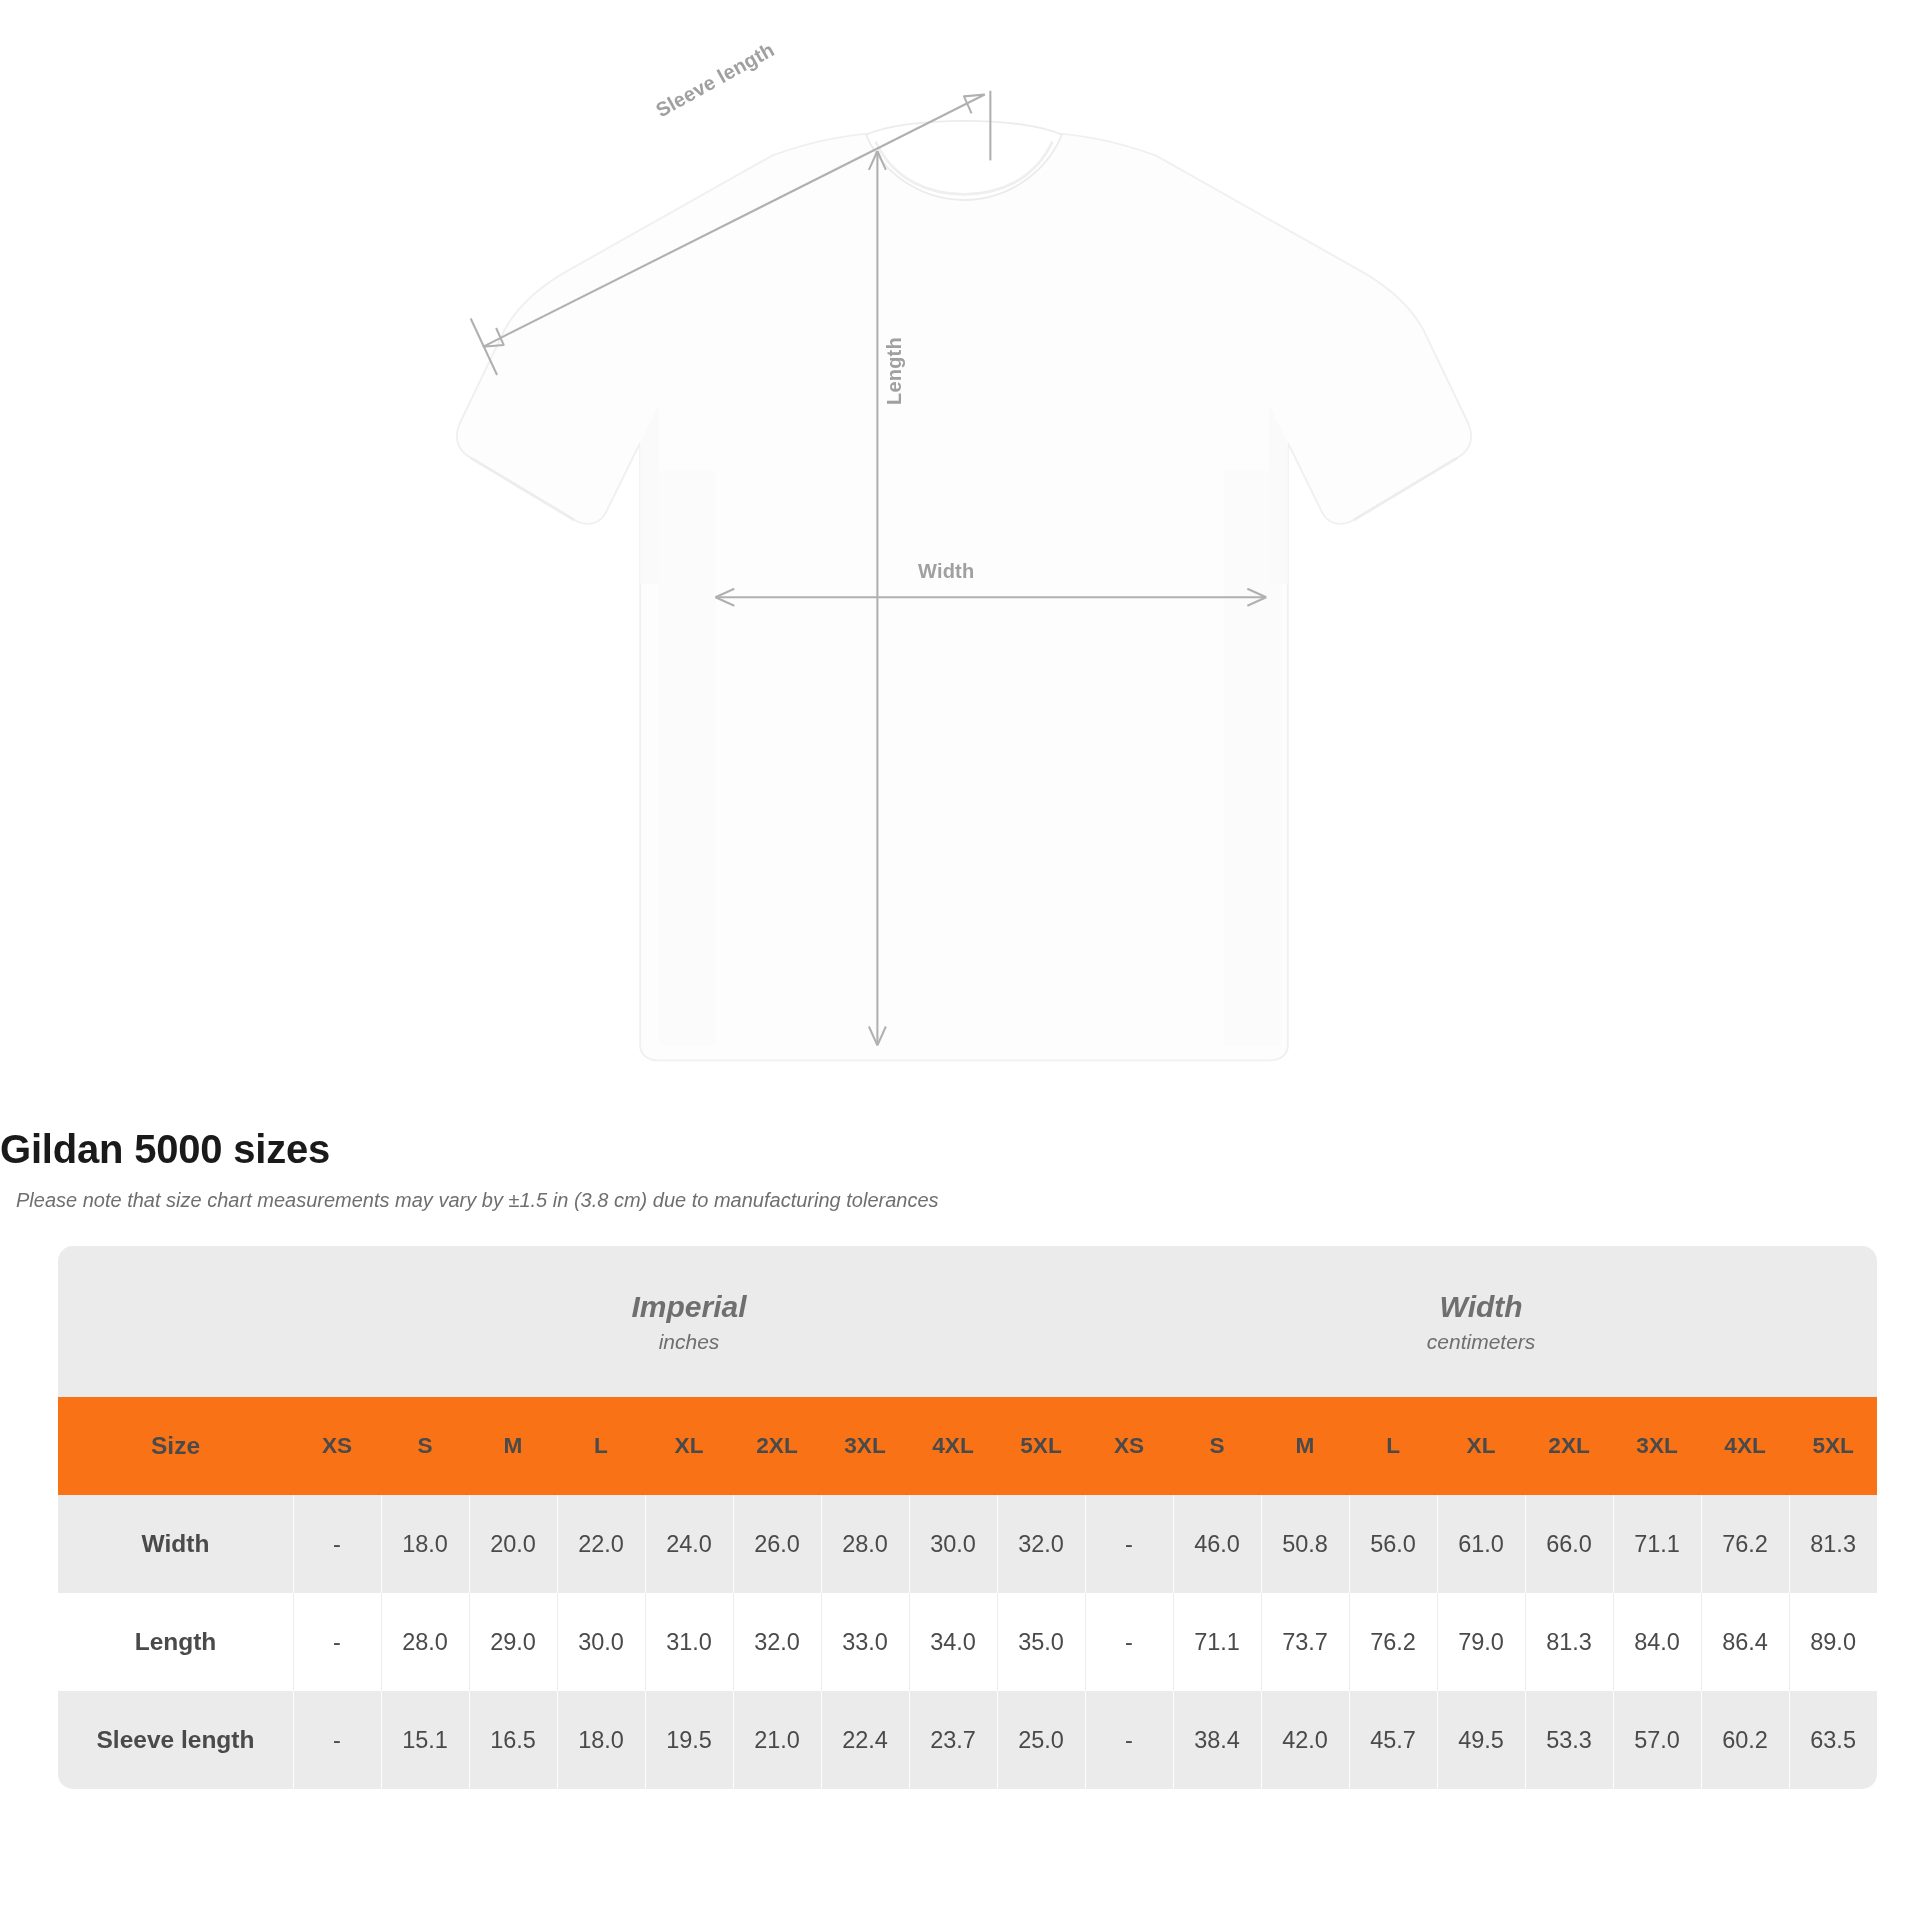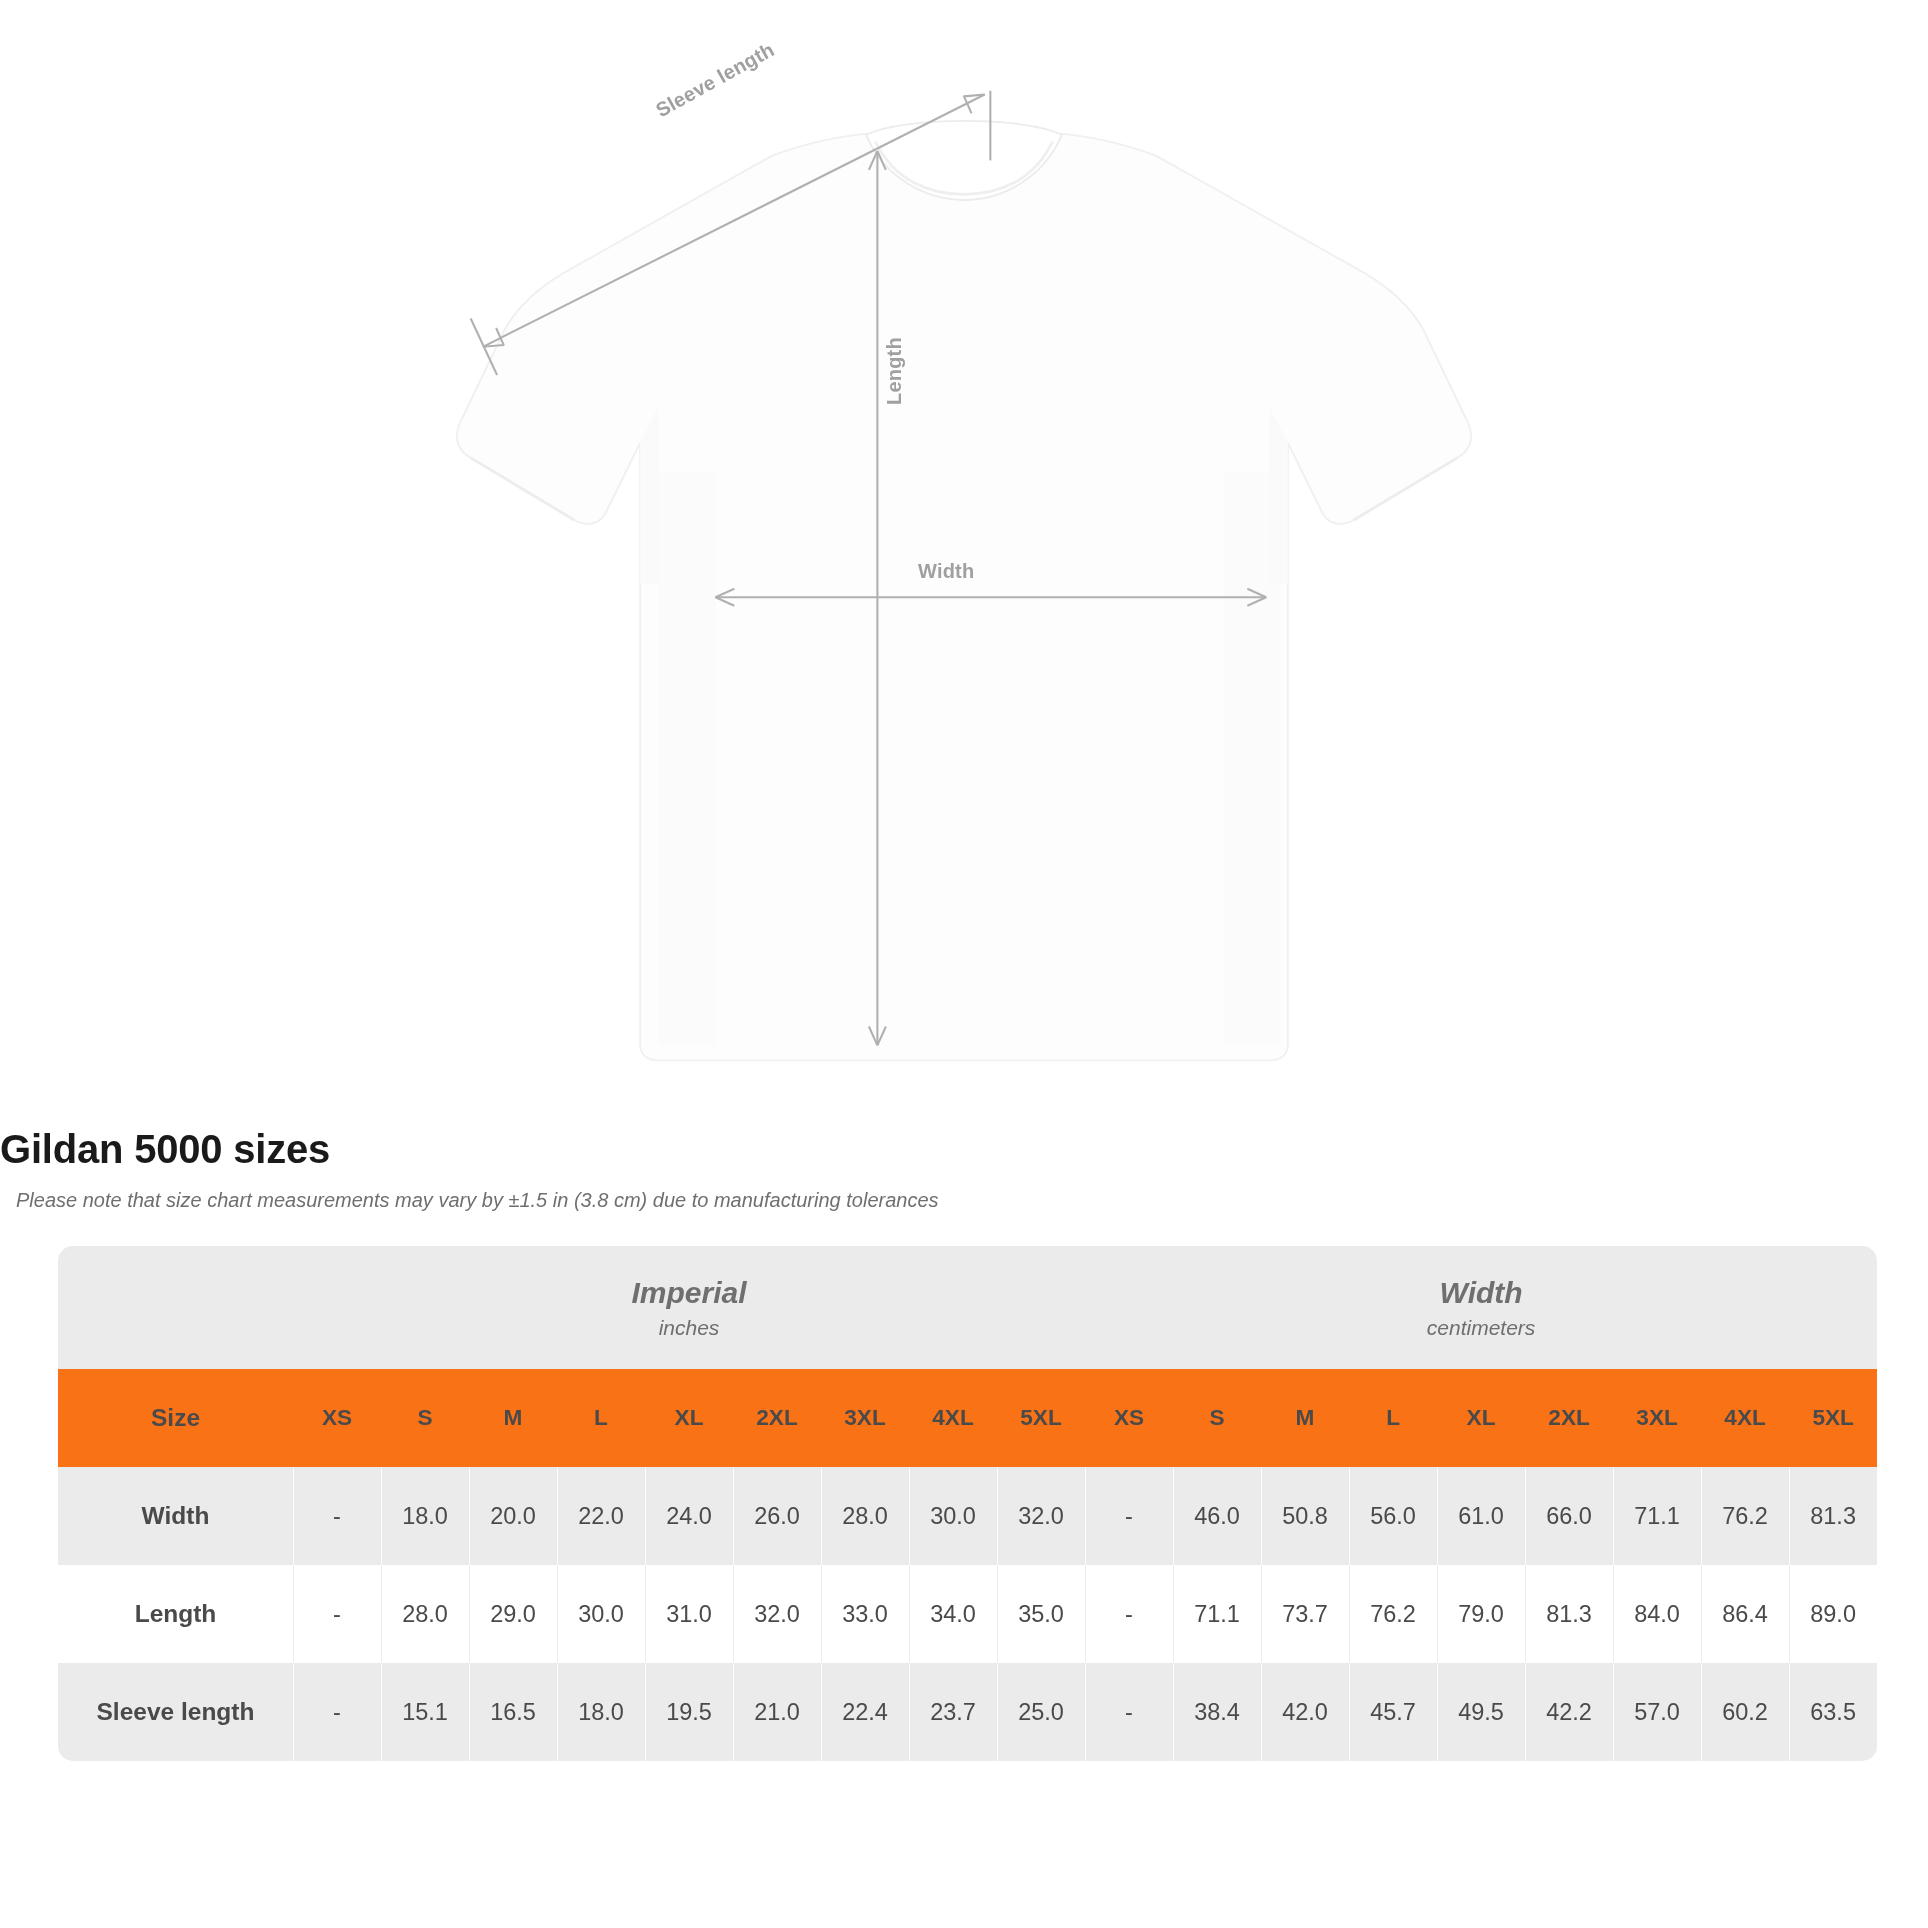--- a/index.html
+++ b/index.html
@@ -76,21 +76,21 @@
     padding: 0;
     text-align: center;
     vertical-align: middle;
     font-size: 22.6px;
     color: #4a4a4a;
     border: 0;
   }
 
   
   .unit-row td {
-    height: 123px;
+    height: 151px;
     background: #ebebeb;
   }
   .unit-row td.first { border-top-left-radius: 15px; }
   .unit-row td.last { border-top-right-radius: 15px; }
   .unit-name {
     font-size: 30px;
     font-weight: bold;
     font-style: italic;
     color: #6f6f6f;
     line-height: 1.2;
@@ -300,21 +300,21 @@
             <td class="val sep">19.5</td>
             <td class="val sep">21.0</td>
             <td class="val sep">22.4</td>
             <td class="val sep">23.7</td>
             <td class="val sep">25.0</td>
             <td class="val sep">-</td>
             <td class="val sep">38.4</td>
             <td class="val sep">42.0</td>
             <td class="val sep">45.7</td>
             <td class="val sep">49.5</td>
-            <td class="val sep">42.2</td>
+            <td class="val sep">53.3</td>
             <td class="val sep">57.0</td>
             <td class="val sep">60.2</td>
             <td class="val sep last">63.5</td>
           </tr>
         </tbody>
     </table>
   </div>
 
 </div>
 

